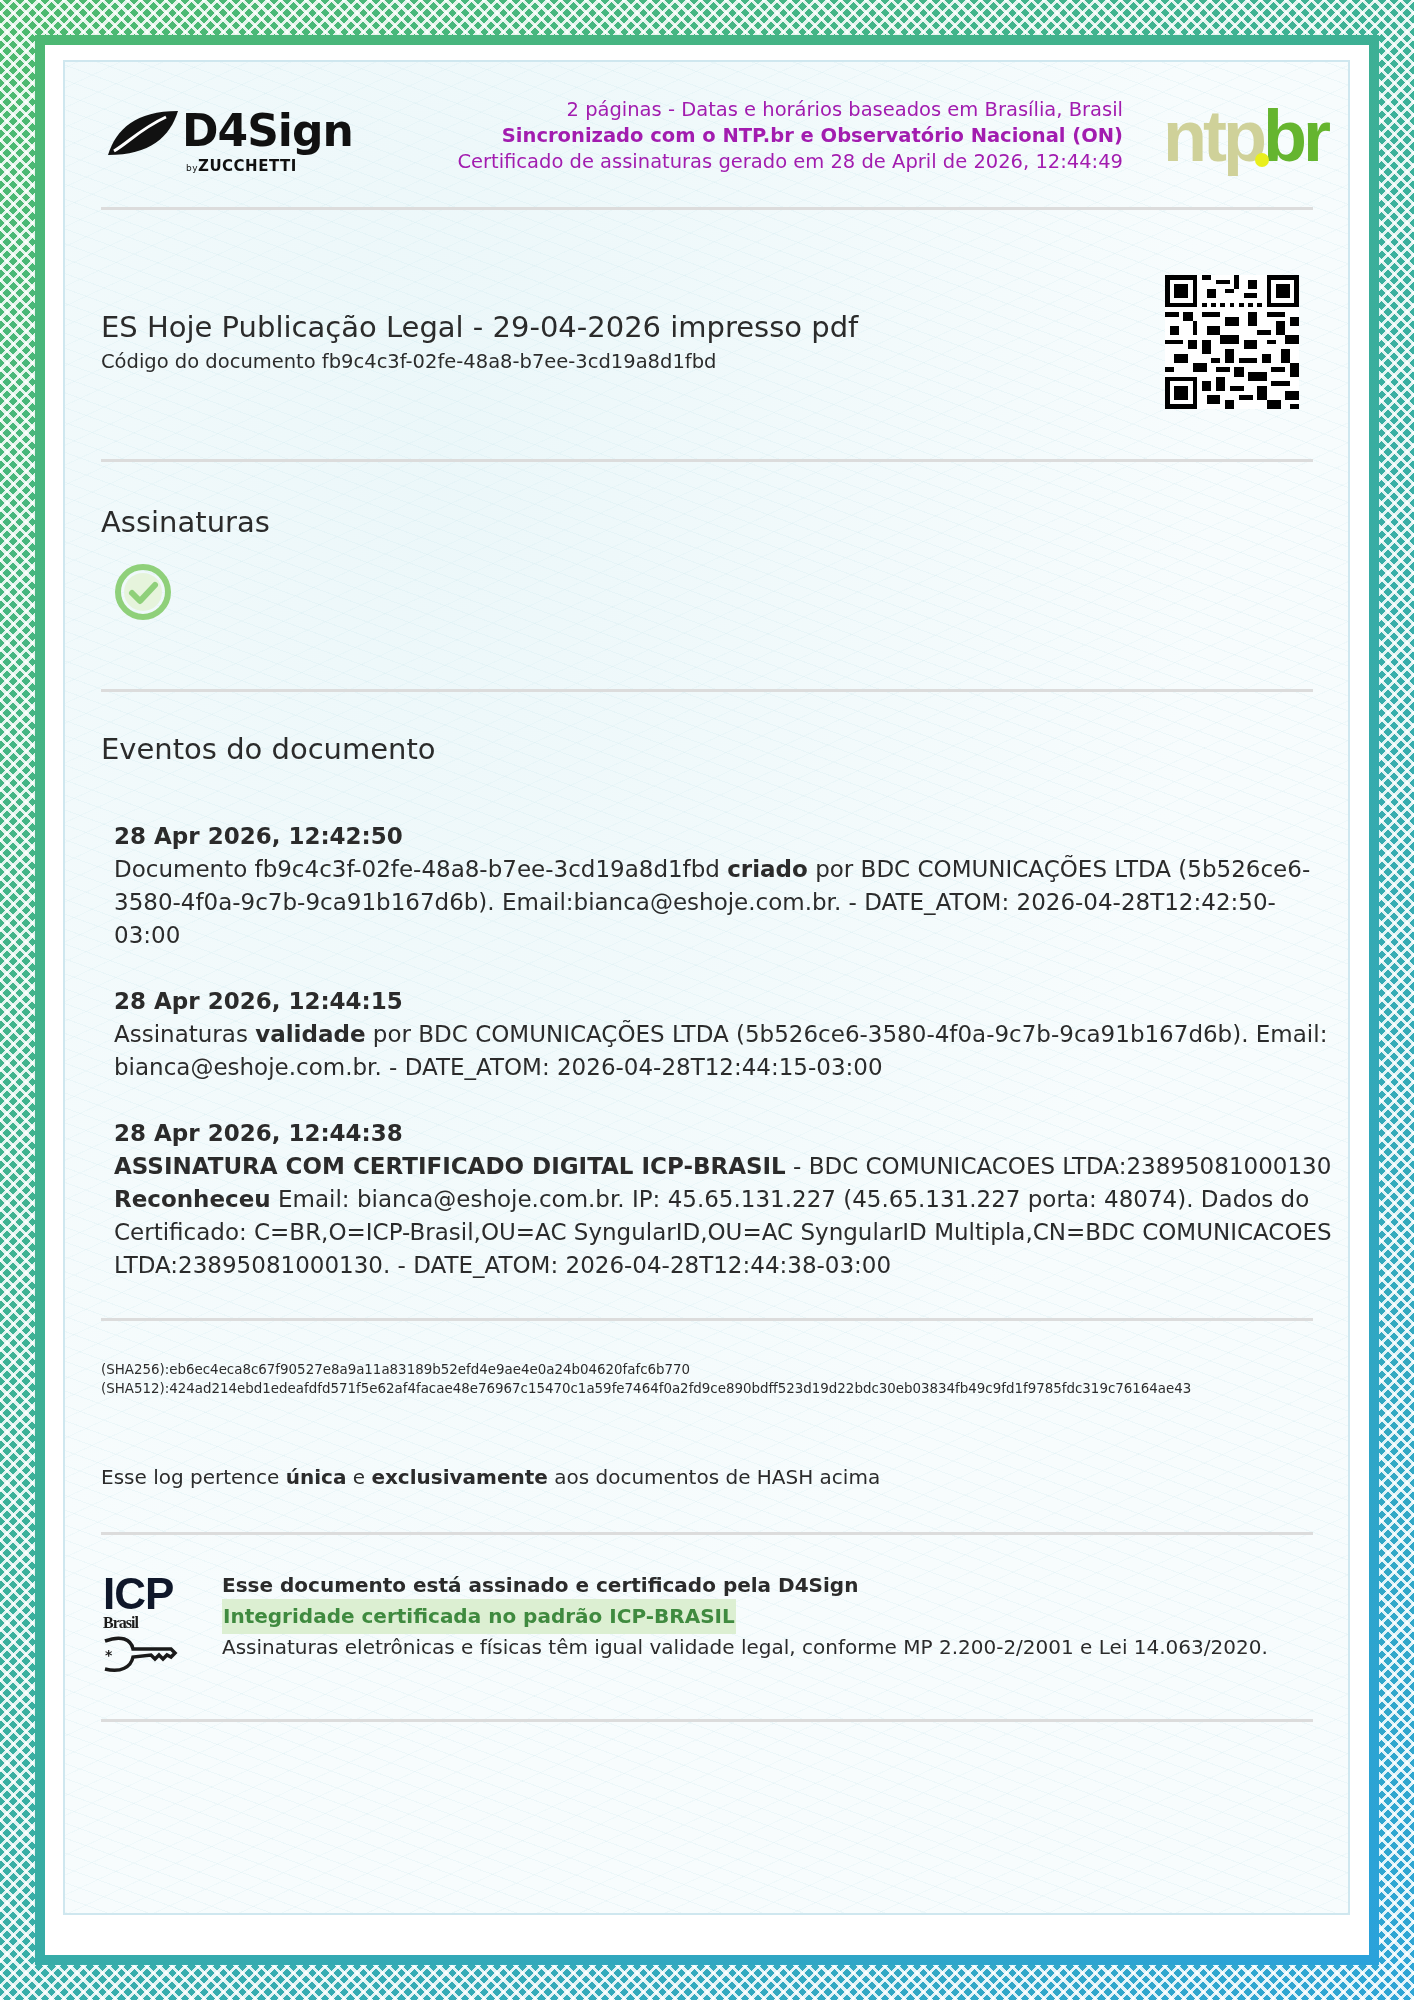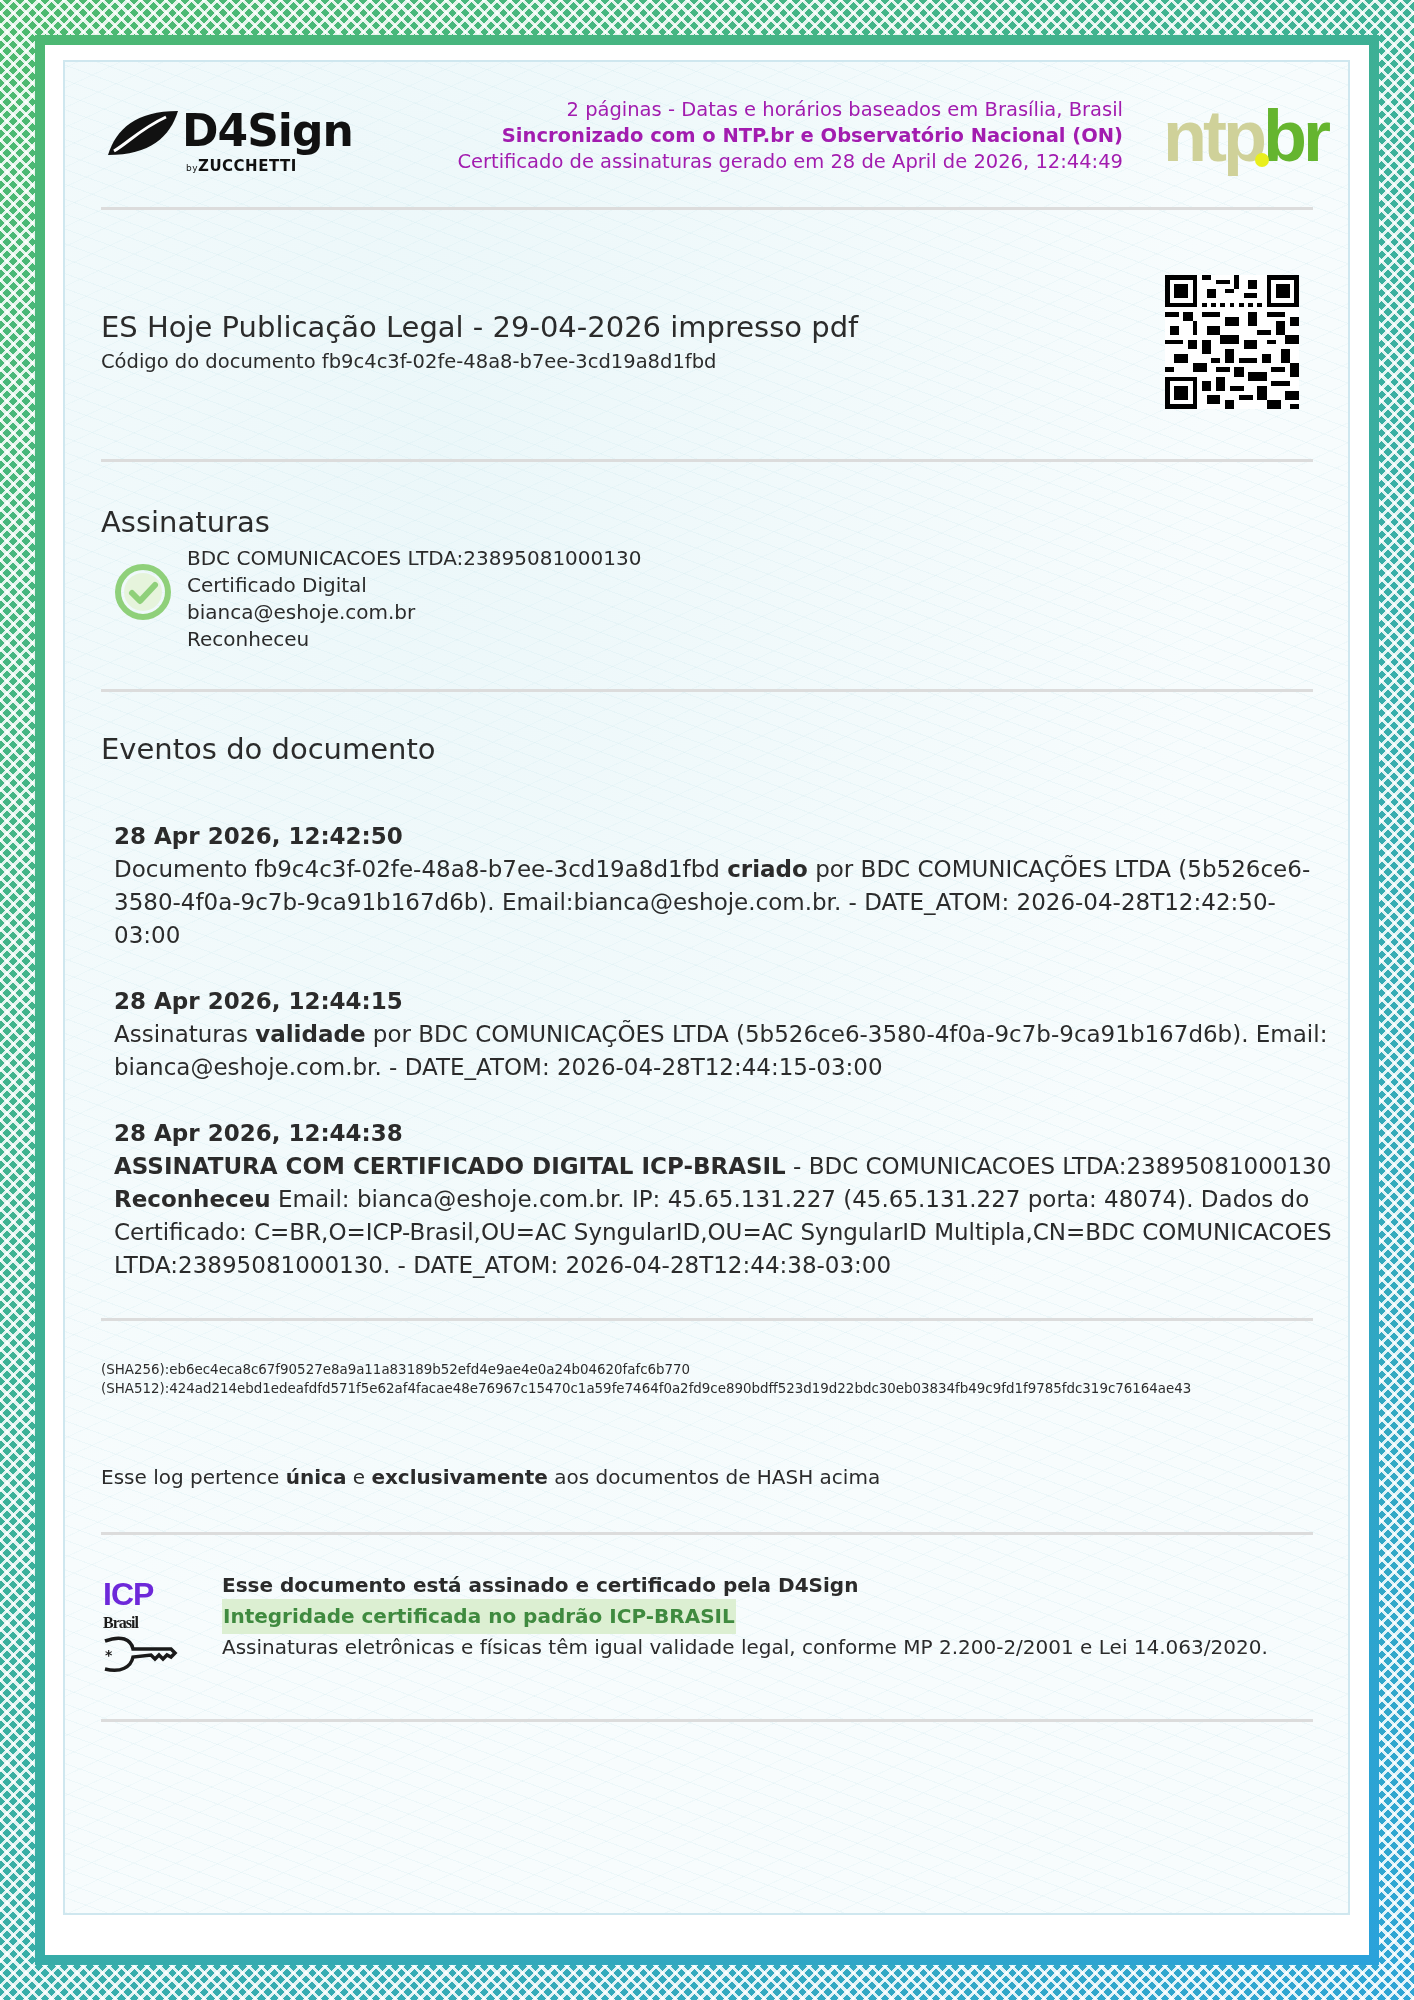--- a/index.html
+++ b/index.html
@@ -63,21 +63,21 @@
   .ev { position:absolute; left:101px; width:1220px; font-size:23px; line-height:33px;margin-left:13px; }
   .ev .ts { font-weight:bold; }
   .ev b { font-weight:bold; }
 
   .hash { position:absolute; left:101px; top:1360px; width:1240px; }
   .hash .t { font-size:20px; line-height:28px; }
   .hash .h { font-size:13.4px; line-height:19px; white-space:nowrap; }
   .logline { position:absolute; left:101px; top:1465px; font-size:20px; }
 
   .icp { position:absolute; left:101px; top:1575px; width:90px; height:100px; }
-  .icp .t1 { position:absolute; left:2px; top:0; font-size:32px; font-weight:bold; font-family:"Liberation Sans", sans-serif; letter-spacing:-1px; line-height:38px; color:#6d28d9; }
+  .icp .t1 { position:absolute; left:2px; top:0; font-size:44px; font-weight:bold; font-family:"Liberation Sans", sans-serif; letter-spacing:-1px; line-height:38px; color:#0f172a; }
   .icp .t2 { position:absolute; left:2px; top:36px; font-size:16px; font-weight:bold; font-family:Liberation Serif, serif; letter-spacing:-1px; line-height:24px; color:#1a1a1a; }
   .icp svg { position:absolute; left:0; top:60px; }
   .cert { position:absolute; left:222px; top:1572px; width:1080px; font-size:20px; line-height:27px; }
   .cert .l1 { font-weight:bold; }
   .cert .l2 { font-weight:bold; color:#3f8a3f; background:#dcefd2; display:inline-block; padding:4px 1px; }
   .cert b { font-weight:normal;text-align:right; }
 </style>
 </head>
 <body>
 
@@ -184,26 +184,20 @@
 
 <div class="divider" style="top:459px"></div>
 
 <div class="sec-title" style="top:505px">Assinaturas</div>
 <div class="sig">
   <svg class="check" viewBox="0 0 58 58">
     <circle cx="29" cy="29" r="25" fill="none" stroke="#8fd07a" stroke-width="6"></circle>
     <circle cx="29" cy="29" r="19" fill="#e6f4dc"></circle>
     <path d="M18 30 L26 38 L41 22" stroke="#8fd07a" stroke-width="6" fill="none" stroke-linecap="round" stroke-linejoin="round"></path>
   </svg>
-  <div class="lines">
-    <div>BDC COMUNICACOES LTDA:23895081000130</div>
-    <div>Certificado Digital</div>
-    <div>bianca@eshoje.com.br</div>
-    <div>Reconheceu</div>
-  </div>
 </div>
 
 <div class="divider" style="top:689px"></div>
 
 <div class="sec-title" style="top:732px">Eventos do documento</div>
 
 <div class="ev" style="top:820px">
   <div class="ts">28 Apr 2026, 12:42:50</div>
   <div><span>Documento fb9c4c3f-02fe-48a8-b7ee-3cd19a8d1fbd </span><b>criado</b><span> por BDC COMUNICAÇÕES LTDA (5b526ce6-3580-4f0a-9c7b-9ca91b167d6b). Email:bianca@eshoje.com.br. - DATE_ATOM: 2026-04-28T12:42:50-03:00</span></div>
 </div>

